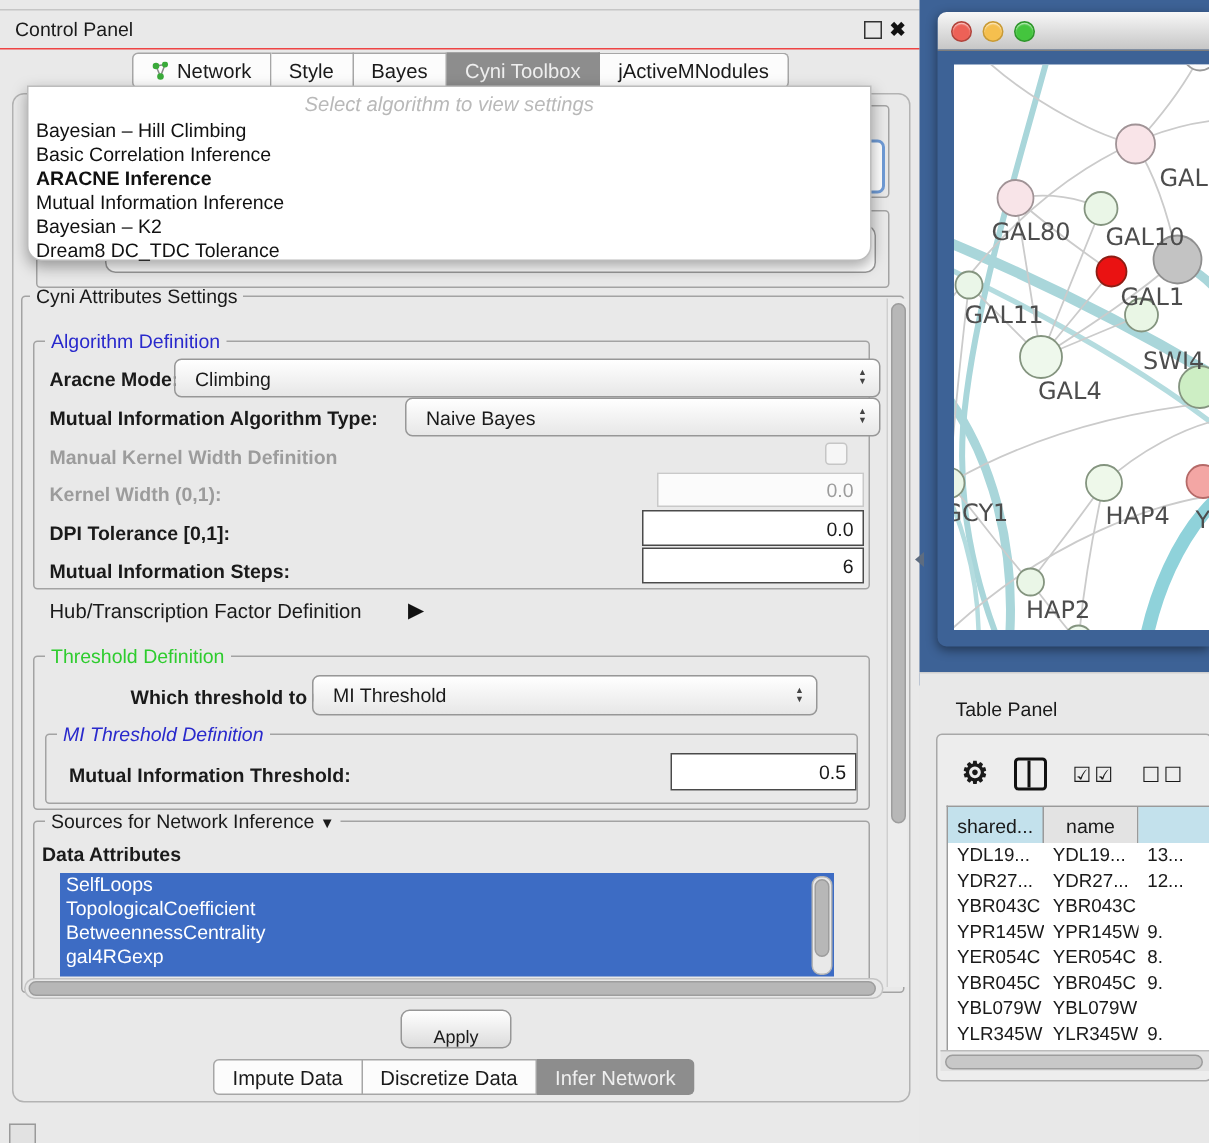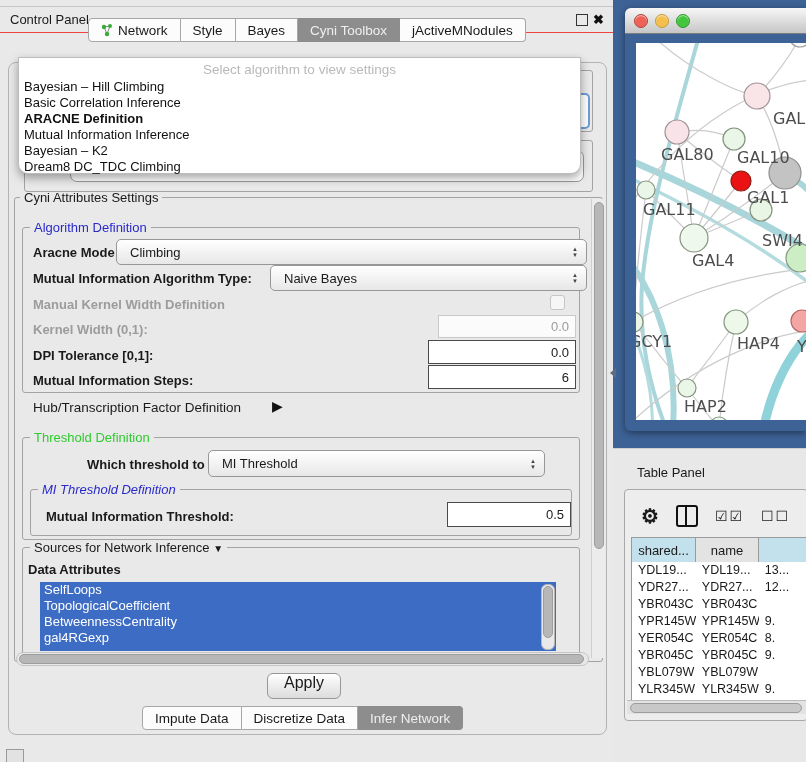--- a/index.html
+++ b/index.html
@@ -21,21 +21,21 @@
   
   .main-panel{border:1px solid #b3b3b3;border-radius:8px;background:#e9e9e9;}
   .group{border:1px solid #a3a3a3;border-radius:3px;}
   .legend{background:#e9e9e9;padding:0 4px;font-size:13px;white-space:nowrap;}
   .lbl{font-size:13px;white-space:nowrap;}
   .b{font-weight:bold;}
   .dis{color:#9c9c9c;}
   
   .dropdown{background:#ffffff;border:1px solid #bcbcbc;border-radius:0 0 10px 10px;
             box-shadow:0 4px 10px rgba(0,0,0,.35);}
-  .dd-placeholder{color:#b9b9b9;font-size:13.5px;text-align:center;padding-top:4px;height:17px;}
+  .dd-placeholder{color:#b9b9b9;font-size:13.5px;text-align:center;padding-top:4px;height:17px;font-style:italic;}
   .dd-item{font-size:13px;height:16px;line-height:16px;padding-left:5px;color:#111;}
   .dd-item.bold{font-weight:bold;}
   
   .combo{display:flex;align-items:center;background:linear-gradient(#ffffff,#e7e7e7);
          border:1px solid #979797;border-radius:5px;font-size:13px;padding-left:13px;}
   .spinner{position:absolute;right:8px;top:50%;transform:translateY(-50%);
            display:flex;flex-direction:column;align-items:center;color:#444;}
   .spinner::before{content:"▲";font-size:6px;line-height:6px;}
   .spinner::after{content:"▼";font-size:6px;line-height:6px;}
   
@@ -44,21 +44,21 @@
   .field.dis{background:#fbfbfb;border:1px solid #c9c9c9;color:#9c9c9c;}
   .checkbox{width:13px;height:13px;border:1px solid #c6c6c6;border-radius:3px;background:#f6f6f6;}
   
   .sb-track-v{background:#ececec;border-left:1px solid #cfcfcf;}
   .sb-thumb{background:#b7b7b7;border:1px solid #9d9d9d;border-radius:6px;}
   .sb-track-h{background:#e8e8e8;border:1px solid #c4c4c4;border-radius:7px;}
   
   .attr-list{background:#3d6cc4;overflow:hidden;}
   .attr-item{color:#ffffff;font-size:13px;height:16px;line-height:16px;padding-left:4px;}
   
-  .push-btn{display:flex;align-items:flex-start;justify-content:center;font-size:16px;
+  .push-btn{display:flex;align-items:flex-end;justify-content:center;font-size:12px;
             background:linear-gradient(#ffffff,#dcdcdc);border:1px solid #979797;border-radius:6px;}
   
   .net-window{background:#3d6296;border-radius:6px 0 0 6px;box-shadow:0 2px 7px rgba(0,0,0,.45);}
   .net-titlebar{height:25px;background:linear-gradient(#f7f7f7,#c6c6c6);border-bottom:1px solid #7d7d7d;
                 border-radius:6px 0 0 0;display:flex;align-items:center;padding-left:9px;gap:7px;}
   .light{width:12px;height:12px;border-radius:50%;box-shadow:inset 0 1px 1px rgba(255,255,255,.65);}
   .net-canvas{background:#ffffff;overflow:hidden;}
   .net-label{font-family:"DejaVu Sans",sans-serif;font-size:16px;fill:#4d4d4d;}
   
   .tp-inset{background:#ededed;border:1px solid #a8a8a8;border-radius:4px;}
@@ -77,21 +77,21 @@
 <body>
 
 <div id="app">
 
   <div class="abs cp-titlebar" style="left:0;top:6;width:613px;height:25px;top:6px;">
     <span class="abs" style="left:10px;top:5px;">Control Panel</span>
     <span class="abs win-icon-box" style="left:576px;top:7px;"></span>
     <span class="abs win-close" style="left:593px;top:8px;">✖</span>
   </div>
 
-  <div class="abs tabbar" style="left:88px;top:18px;">
+  <div class="abs tabbar" style="left:88px;top:35px;">
     <div class="tab">
       <span style="display:inline-flex;">
         <svg width="12" height="13" viewBox="0 0 12 13">
             <line x1="3" y1="3" x2="9" y2="2" stroke="#888"></line>
             <line x1="3" y1="3" x2="6" y2="10" stroke="#888"></line>
             <line x1="9" y1="2" x2="6" y2="10" stroke="#888"></line>
             <circle cx="3" cy="3" r="2.2" fill="#3aaa3a"></circle>
             <circle cx="9" cy="2" r="2" fill="#3aaa3a"></circle>
             <circle cx="6" cy="10" r="2.2" fill="#3aaa3a"></circle>
           </svg>
@@ -117,24 +117,24 @@
   <div class="abs group" style="left:24px;top:70px;width:567px;height:60px;z-index:1;"></div>
   <div class="abs" style="left:570px;top:93px;width:16px;height:32px;background:#fff;border:2px solid #6f9bd6;border-radius:5px;z-index:2;"></div>
   <div class="abs group" style="left:24px;top:140px;width:567px;height:50px;z-index:1;"></div>
   <div class="abs" style="left:70px;top:150px;width:512px;height:30px;background:#fff;border:1px solid #999;border-radius:7px;z-index:2;"></div>
 
   <div class="abs dropdown" style="left:18px;top:57px;width:561px;height:115px;z-index:50;">
     <div class="dd-placeholder">Select algorithm to view settings</div>
     <div>
         <div class="dd-item">Bayesian – Hill Climbing</div>
         <div class="dd-item">Basic Correlation Inference</div>
-        <div class="dd-item bold">ARACNE Definition</div>
+        <div class="dd-item bold">ARACNE Inference</div>
         <div class="dd-item">Mutual Information Inference</div>
         <div class="dd-item">Bayesian – K2</div>
-        <div class="dd-item">Dream8 DC_TDC Climbing</div>
+        <div class="dd-item">Dream8 DC_TDC Tolerance</div>
       </div>
   </div>
 
   <div class="abs group" style="left:14px;top:197px;width:587px;height:463px;"></div>
   <span class="abs legend" style="left:20px;top:190px;">Cyni Attributes Settings</span>
 
   <div class="abs sb-track-v" style="left:591px;top:199px;width:13px;height:459px;">
     <div class="sb-thumb" style="position:absolute;left:2px;top:3px;width:8px;height:345px;"></div>
   </div>
 

